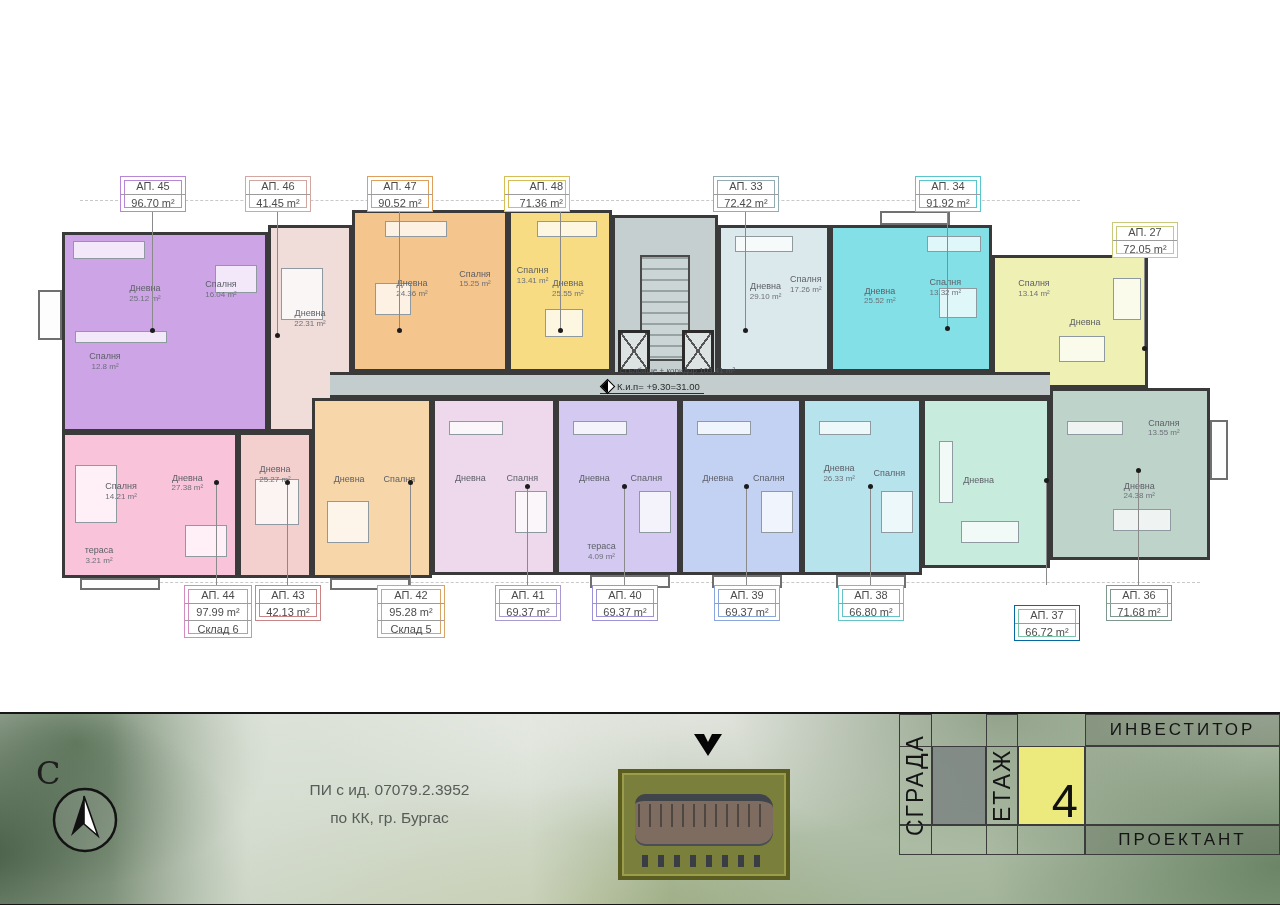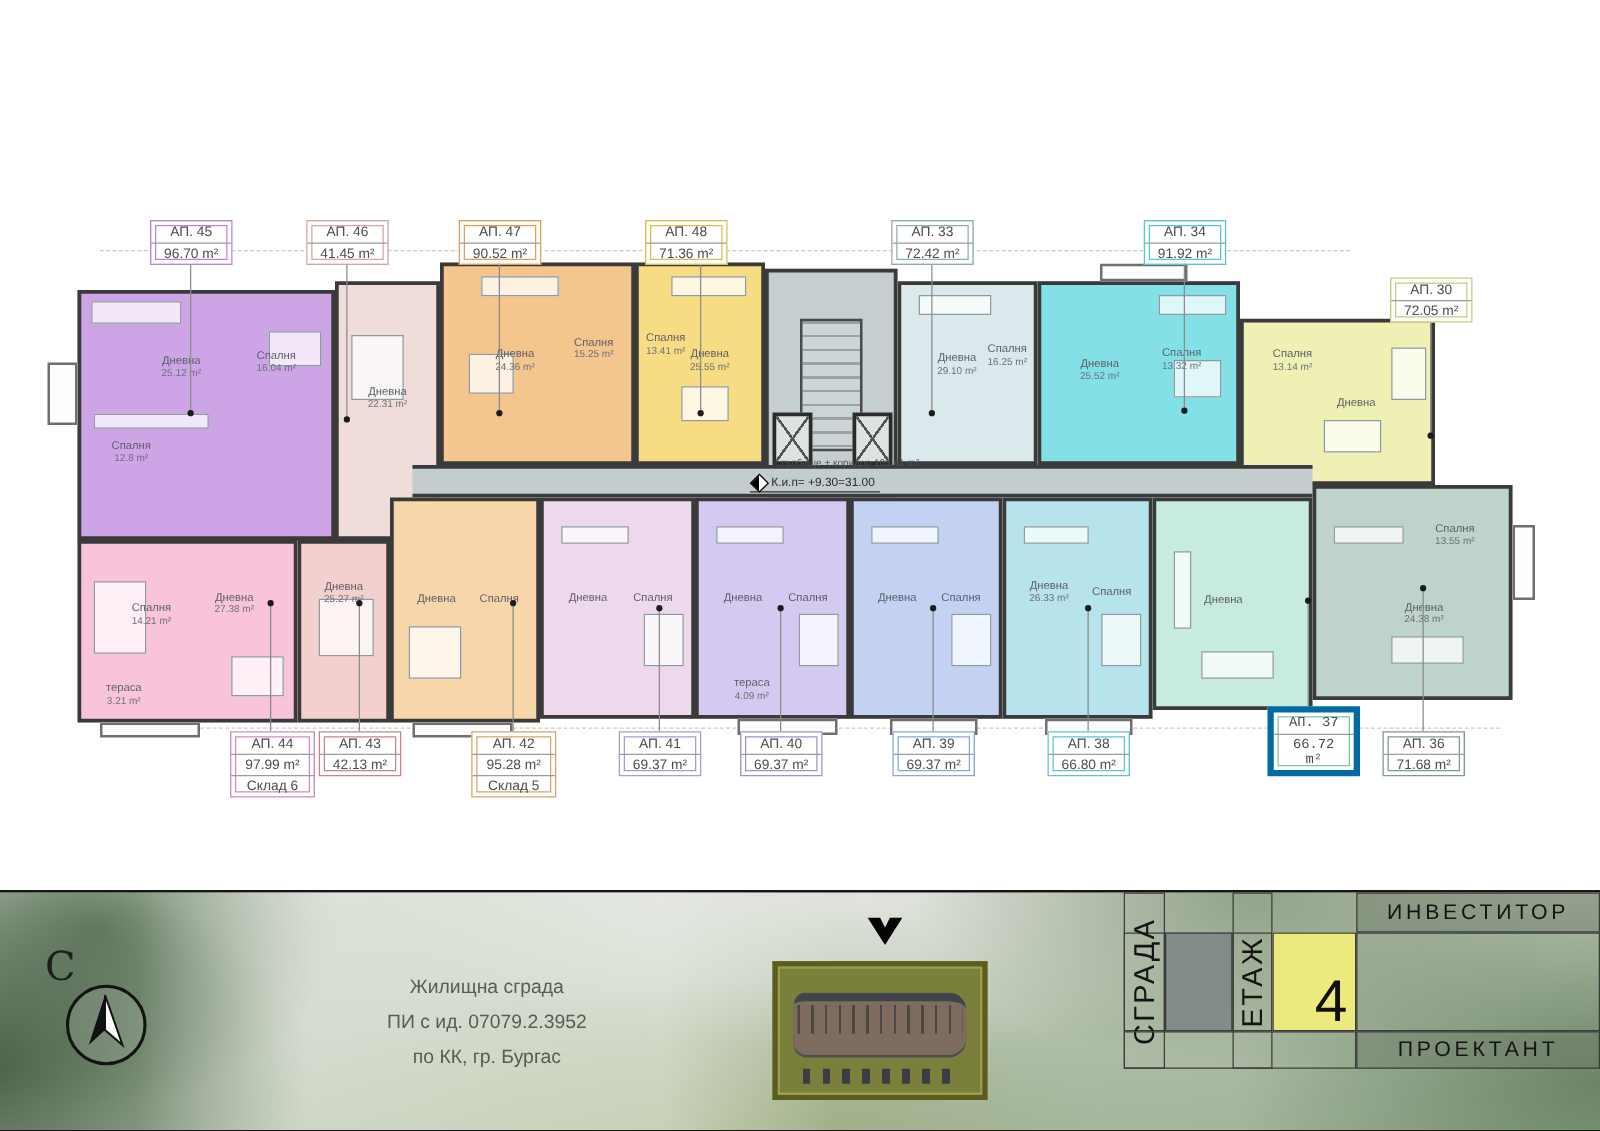--- a/index.html
+++ b/index.html
@@ -141,21 +141,21 @@
   <div class="lift" style="left:682px;top:330px;"></div>
 
   <div class="apt c33" style="left:718px;top:225px;width:112px;height:147px;">
     <div class="furn" style="left:14px;top:8px;width:56px;height:14px;"></div>
     <div class="room" style="left:42%;top:45%;">
         <span>Дневна</span>
         <span class="ra">29.10 m²</span>
       </div>
     <div class="room" style="left:80%;top:40%;">
         <span>Спалня</span>
-        <span class="ra">16.25 m²</span>
+        <span class="ra">17.26 m²</span>
       </div>
   </div>
   <div class="apt c34" style="left:830px;top:225px;width:162px;height:147px;">
     <div class="furn" style="left:94px;top:8px;width:52px;height:14px;"></div>
     <div class="furn" style="left:106px;top:60px;width:36px;height:28px;"></div>
     <div class="room" style="left:30%;top:48%;">
         <span>Дневна</span>
         <span class="ra">25.52 m²</span>
       </div>
     <div class="room" style="left:72%;top:42%;">
@@ -305,21 +305,21 @@
   <div class="leader" style="left:277px;top:212px;height:123px;"></div>
     <div class="dot" style="left:275px;top:333px;"></div>
 
   <div class="abox" style="left:367px;top:176px;width:64px;border:1px solid #dd9f5b;box-shadow:inset 0 0 0 3px #fff,inset 0 0 0 4px #dd9f5b;">
     <div class="l1">АП. 47</div>
       <div class="l2">90.52 m²</div>
   </div>
   <div class="leader" style="left:399px;top:212px;height:118px;"></div>
     <div class="dot" style="left:397px;top:328px;"></div>
 
-  <div class="abox" style="left:516px;top:176px;width:64px;border:1px solid #d6bd55;box-shadow:inset 0 0 0 3px #fff,inset 0 0 0 4px #d6bd55;">
+  <div class="abox" style="left:504px;top:176px;width:64px;border:1px solid #d6bd55;box-shadow:inset 0 0 0 3px #fff,inset 0 0 0 4px #d6bd55;text-align:right;">
     <div class="l1">АП. 48</div>
       <div class="l2">71.36 m²</div>
   </div>
   <div class="leader" style="left:560px;top:212px;height:118px;"></div>
     <div class="dot" style="left:558px;top:328px;"></div>
 
   <div class="abox" style="left:713px;top:176px;width:64px;border:1px solid #93abb3;box-shadow:inset 0 0 0 3px #fff,inset 0 0 0 4px #93abb3;">
     <div class="l1">АП. 33</div>
       <div class="l2">72.42 m²</div>
   </div>
@@ -327,21 +327,21 @@
     <div class="dot" style="left:743px;top:328px;"></div>
 
   <div class="abox" style="left:915px;top:176px;width:64px;border:1px solid #57c6ce;box-shadow:inset 0 0 0 3px #fff,inset 0 0 0 4px #57c6ce;">
     <div class="l1">АП. 34</div>
       <div class="l2">91.92 m²</div>
   </div>
   <div class="leader" style="left:947px;top:212px;height:116px;"></div>
     <div class="dot" style="left:945px;top:326px;"></div>
 
   <div class="abox" style="left:1112px;top:222px;width:64px;border:1px solid #c9c97c;box-shadow:inset 0 0 0 3px #fff,inset 0 0 0 4px #c9c97c;">
-    <div class="l1">АП. 30</div>
+    <div class="l1">АП. 27</div>
       <div class="l2">72.05 m²</div>
   </div>
   <div class="leader" style="left:1144px;top:258px;height:90px;"></div>
     <div class="dot" style="left:1142px;top:346px;"></div>
 
   <div class="leader" style="left:216px;top:484px;height:101px;"></div>
     <div class="dot" style="left:214px;top:480px;"></div>
   <div class="abox" style="left:184px;top:585px;width:66px;border:1px solid #d18cc0;box-shadow:inset 0 0 0 3px #fff,inset 0 0 0 4px #d18cc0;">
     <div class="l1">АП. 44</div>
       <div class="l2">97.99 m²</div>
@@ -379,21 +379,21 @@
       <div class="l2">69.37 m²</div>
   </div>
   <div class="leader" style="left:870px;top:488px;height:97px;"></div>
     <div class="dot" style="left:868px;top:484px;"></div>
   <div class="abox" style="left:838px;top:585px;width:64px;border:1px solid #63c3c9;box-shadow:inset 0 0 0 3px #fff,inset 0 0 0 4px #63c3c9;">
     <div class="l1">АП. 38</div>
       <div class="l2">66.80 m²</div>
   </div>
   <div class="leader" style="left:1046px;top:482px;height:103px;"></div>
     <div class="dot" style="left:1044px;top:478px;"></div>
-  <div class="abox" style="left:1014px;top:565px;width:64px;border:5px solid #0369a1;box-shadow:inset 0 0 0 3px #fff,inset 0 0 0 4px #79c5a6;font-family:Liberation Mono, monospace;">
+  <div class="abox" style="left:1014px;top:605px;width:64px;border:1px solid #0369a1;box-shadow:inset 0 0 0 3px #fff,inset 0 0 0 4px #79c5a6;">
     <div class="l1">АП. 37</div>
       <div class="l2">66.72 m²</div>
   </div>
   <div class="leader" style="left:1138px;top:472px;height:113px;"></div>
     <div class="dot" style="left:1136px;top:468px;"></div>
   <div class="abox" style="left:1106px;top:585px;width:64px;border:1px solid #7e988e;box-shadow:inset 0 0 0 3px #fff,inset 0 0 0 4px #7e988e;">
     <div class="l1">АП. 36</div>
       <div class="l2">71.68 m²</div>
   </div>
 
@@ -402,21 +402,20 @@
 
     <span class="north-letter">С</span>
     <svg width="70" height="72" style="position:absolute;left:50px;top:70px;">
       <circle cx="35" cy="36" r="31" fill="rgba(255,255,255,0.12)" stroke="#131313" stroke-width="2.5"></circle>
       <polygon points="34,12 21,52 34,40" fill="#111"></polygon>
       <polygon points="34,12 48,52 34,40" fill="#fdfdfd" stroke="#111" stroke-width="1.6"></polygon>
     </svg>
 
 
     <div class="desc">
-      <div>Жилищна сграда</div>
       <div>ПИ с ид. 07079.2.3952</div>
       <div>по КК, гр. Бургас</div>
     </div>
 
     <svg class="site-arrow" width="28" height="22">
       <polygon points="0,0 10,0 14,8 18,0 28,0 14,22" fill="#050505"></polygon>
     </svg>
     <div class="site-thumb">
       <div class="site-bldg"></div>
       <div class="site-dots"></div>

